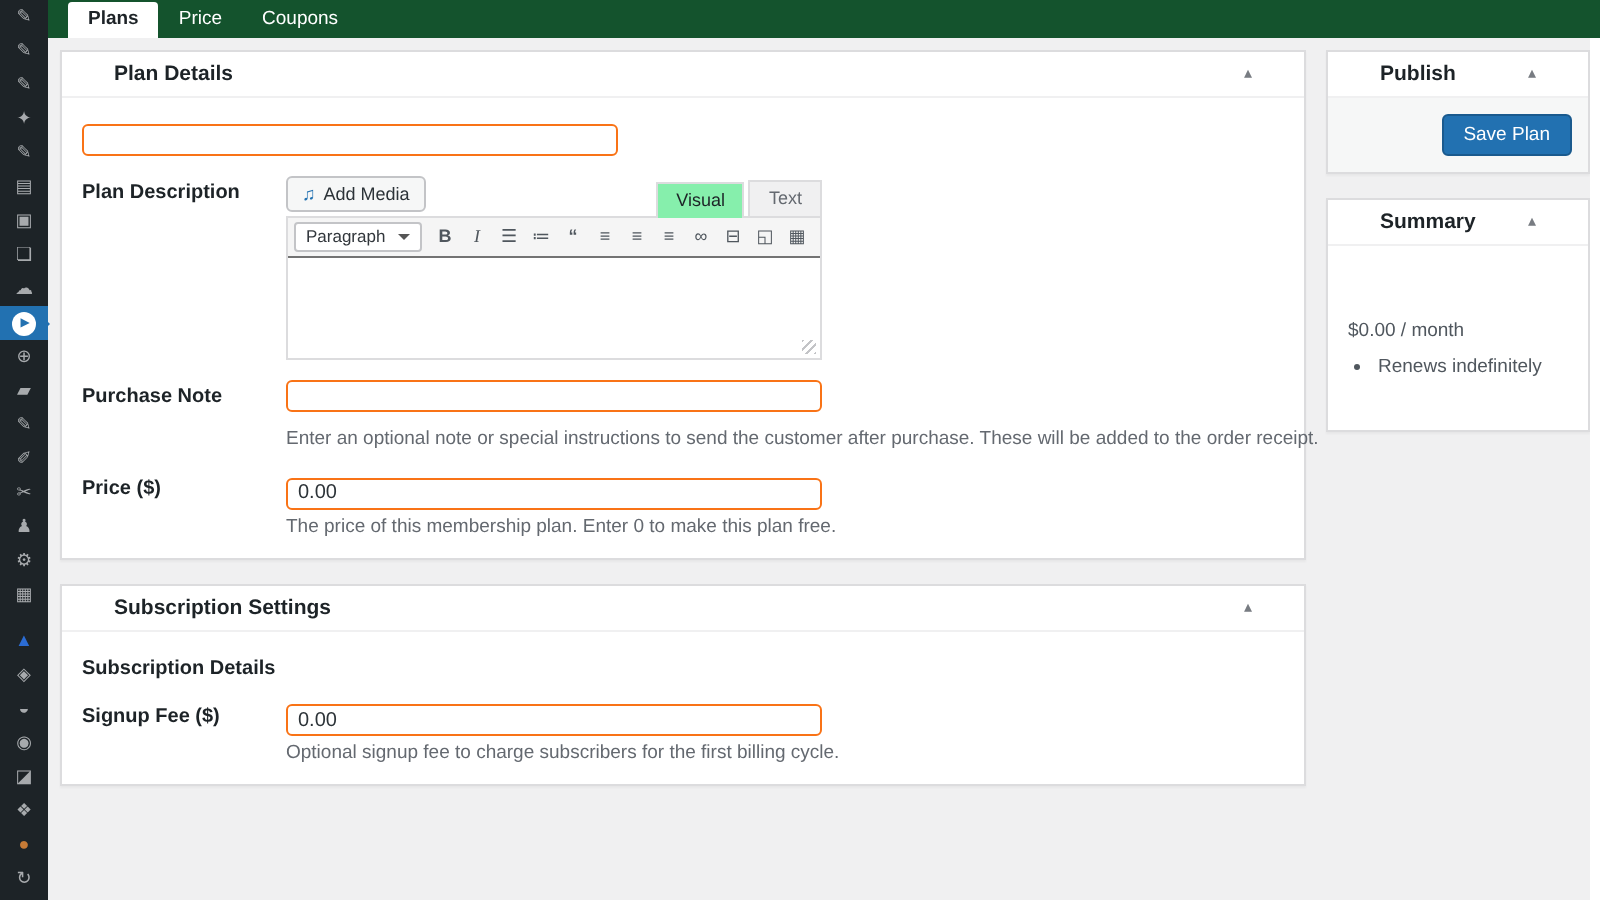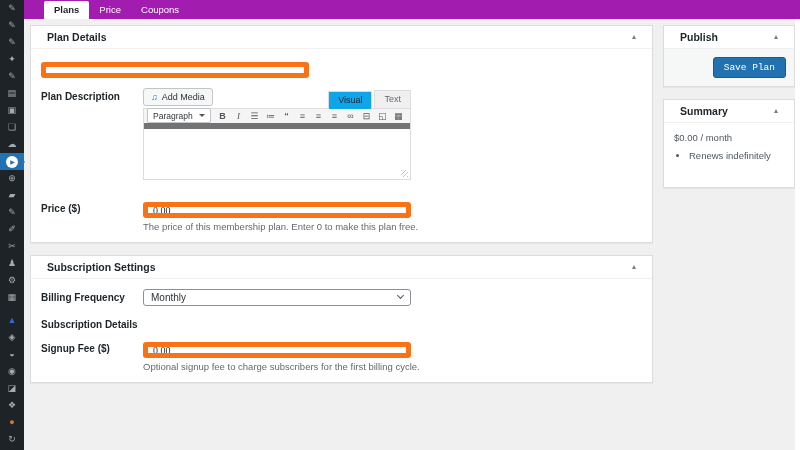--- a/index.html
+++ b/index.html
@@ -30,21 +30,21 @@
     color:#2271b1; font-size:6px; display:flex; align-items:center; justify-content:center;
     padding-left:1px;
   }
   .sb-gap { height:6px; }
   .sb-blue { color:#2b6cd4; }
   .sb-orange { color:#c77b36; }
 
   
   .topbar {
     position:absolute; left:24px; top:0; right:0; height:19px;
-    background:#a21caf; display:flex; align-items:flex-end; padding-left:20px;
+    background:#14532d; display:flex; align-items:flex-end; padding-left:10px;
   }
   .tab {
     color:#fff; font-size:9.5px; padding:3px 10px 4px; cursor:pointer; line-height:1.2;
   }
   .tab.active {
     background:#fff; color:#1d2327; border-radius:2px 2px 0 0; font-weight:bold;
   }
 
   
   .content {
@@ -55,34 +55,34 @@
   .cols { display:flex; gap:10px; align-items:flex-start; }
   .main-col { width:623px; flex:none; }
   .side-col { flex:1; min-width:0; }
 
   .postbox {
     background:#fff; border:1px solid #dcdcde; margin-bottom:12px;
     box-shadow:0 1px 1px rgba(0,0,0,.04);
   }
   .p-head {
     display:flex; justify-content:space-between; align-items:center;
-    padding:5px 16px; border-bottom:1px solid #f0f0f1;
+    padding:5px 26px; border-bottom:1px solid #f0f0f1;
   }
   .p-title { font-size:10.5px; font-weight:bold; color:#1d2327; }
   .collapse-btn { background:none; border:0; color:#787c82; font-size:8px; cursor:pointer; line-height:1; }
   .p-body { padding:10px 10px 8px; }
 
   .row { display:flex; margin-bottom:10px; }
   .row:last-child { margin-bottom:0; }
   .lbl { width:102px; flex:none; font-size:10px; font-weight:bold; color:#1d2327; padding-top:3px; }
   .field { flex:1; min-width:0; }
   .txt {
-    width:268px; height:16px; border:5px solid #f97316; border-radius:3px;
+    width:268px; height:16px; border:1px solid #f97316; border-radius:3px;
     font-size:10px; padding:0 5px; color:#2c3338; background:#fff;
-    font-family:Liberation Serif, serif;
+    font-family:Liberation Sans, sans-serif;
   }
   textarea.txt { resize:none; padding-top:2px; }
   .help { font-size:9.5px; color:#646970; margin-top:3px; line-height:1.35; white-space:nowrap; }
 
   .sel {
     width:268px; height:17px; border:1px solid #8c8f94; border-radius:3px; background:#fff;
     display:flex; align-items:center; justify-content:space-between; padding:0 7px;
     font-size:10px; color:#2c3338; cursor:pointer;
   }
   .chev {
@@ -98,24 +98,24 @@
     border:1px solid #c3c4c7; border-radius:3px; height:18px; padding:0 7px;
     font-size:9px; color:#2c3338; cursor:pointer; margin-bottom:2px;
     font-family:"Liberation Sans", sans-serif;
   }
   .am-icon { color:#2271b1; font-size:9px; }
   .ed-tabs { display:flex; gap:2px; }
   .ed-tab {
     font-size:9px; padding:3px 9px; color:#646970; background:#f0f0f1;
     border:1px solid #dcdcde; border-bottom:none; cursor:pointer;
   }
-  .ed-tab.active { background:#0ea5e9; color:#1d2327; position:relative; top:1px; padding-bottom:4px; }
+  .ed-tab.active { background:#86efac; color:#1d2327; position:relative; top:1px; padding-bottom:4px; }
   .ed-main { border:1px solid #dcdcde; }
   .ed-toolbar {
-    background:#f5f5f5; border-bottom:6px solid #737373;
+    background:#f5f5f5; border-bottom:1px solid #737373;
     display:flex; align-items:center; gap:1px; padding:2px 3px; height:20px;
   }
   .para-dd {
     background:#fff; border:1px solid #c3c4c7; border-radius:2px; height:15px; width:64px;
     display:flex; align-items:center; justify-content:space-between; padding:0 5px;
     font-size:8.5px; color:#32373c; cursor:pointer; margin-right:3px; flex:none;
   }
   .dd-tri { width:0; height:0; border:3px solid transparent; border-top-color:#555; margin-top:3px; }
   .tb-btn {
     width:15px; height:15px; display:flex; align-items:center; justify-content:center;
@@ -127,24 +127,24 @@
   .ed-canvas::after {
     content:""; position:absolute; right:2px; bottom:2px; width:7px; height:7px;
     background:repeating-linear-gradient(135deg,#c3c4c7 0 1px,transparent 1px 3px);
   }
 
   
   .pub-body { padding:8px; background:#f6f7f7; display:flex; justify-content:flex-end; }
   .save-btn {
     background:#2271b1; border:1px solid #1a5a8e; color:#fff; font-size:9.5px;
     padding:4px 10px; border-radius:3px; cursor:pointer;
-    font-family:Liberation Mono, monospace;
+    font-family:Liberation Sans, sans-serif;
   }
   .sum-body { padding:9px 10px 12px; font-size:9.5px; color:#50575e; }
-  .sum-price { margin-bottom:7px; }
+  .sum-price { margin-bottom:7px;margin-top:28px; }
   .sum-list { margin:0; padding-left:15px; }
   .sum-list li { margin-bottom:14px; }
 
   .scroll-strip {
     position:absolute; right:0; top:19px; width:5px; bottom:0; background:#ffffff; z-index:9;
   }
 </style>
 </head>
 <body>
 
@@ -290,49 +290,45 @@
                     <span class="tb-btn">◱</span>
                     <span class="tb-btn">▦</span>
                   </div>
                   <div class="ed-canvas"></div>
                 </div>
               </div>
             </div>
           </div>
 
           <div class="row">
+            <label class="lbl">Purchase Note</label>
+            <div class="field">
+              <textarea class="txt" style=""></textarea>
+              <div class="help">Enter an optional note or special instructions to send the customer after purchase. These will be added to the order receipt.</div>
+            </div>
           </div>
 
           <div class="row">
             <label class="lbl">Price ($)</label>
             <div class="field">
               <input class="txt" type="text" value="0.00" style="">
               <div class="help">The price of this membership plan. Enter 0 to make this plan free.</div>
             </div>
           </div>
 
         </div>
       </div>
 
       <div class="postbox">
         <div class="p-head">
           <span class="p-title">Subscription Settings</span>
           <button class="collapse-btn">▴</button>
         </div>
         <div class="p-body">
 
-          <div class="row">
-            <label class="lbl">Billing Frequency</label>
-            <div class="field">
-              <div class="sel">
-                <span>Monthly</span>
-                <span class="chev"></span>
-              </div>
-            </div>
-          </div>
 
           <div class="row">
             <label class="lbl">Subscription Details</label>
           </div>
 
           <div class="row">
             <label class="lbl">Signup Fee ($)</label>
             <div class="field">
               <input class="txt" type="text" value="0.00" style="">
               <div class="help">Optional signup fee to charge subscribers for the first billing cycle.</div>

